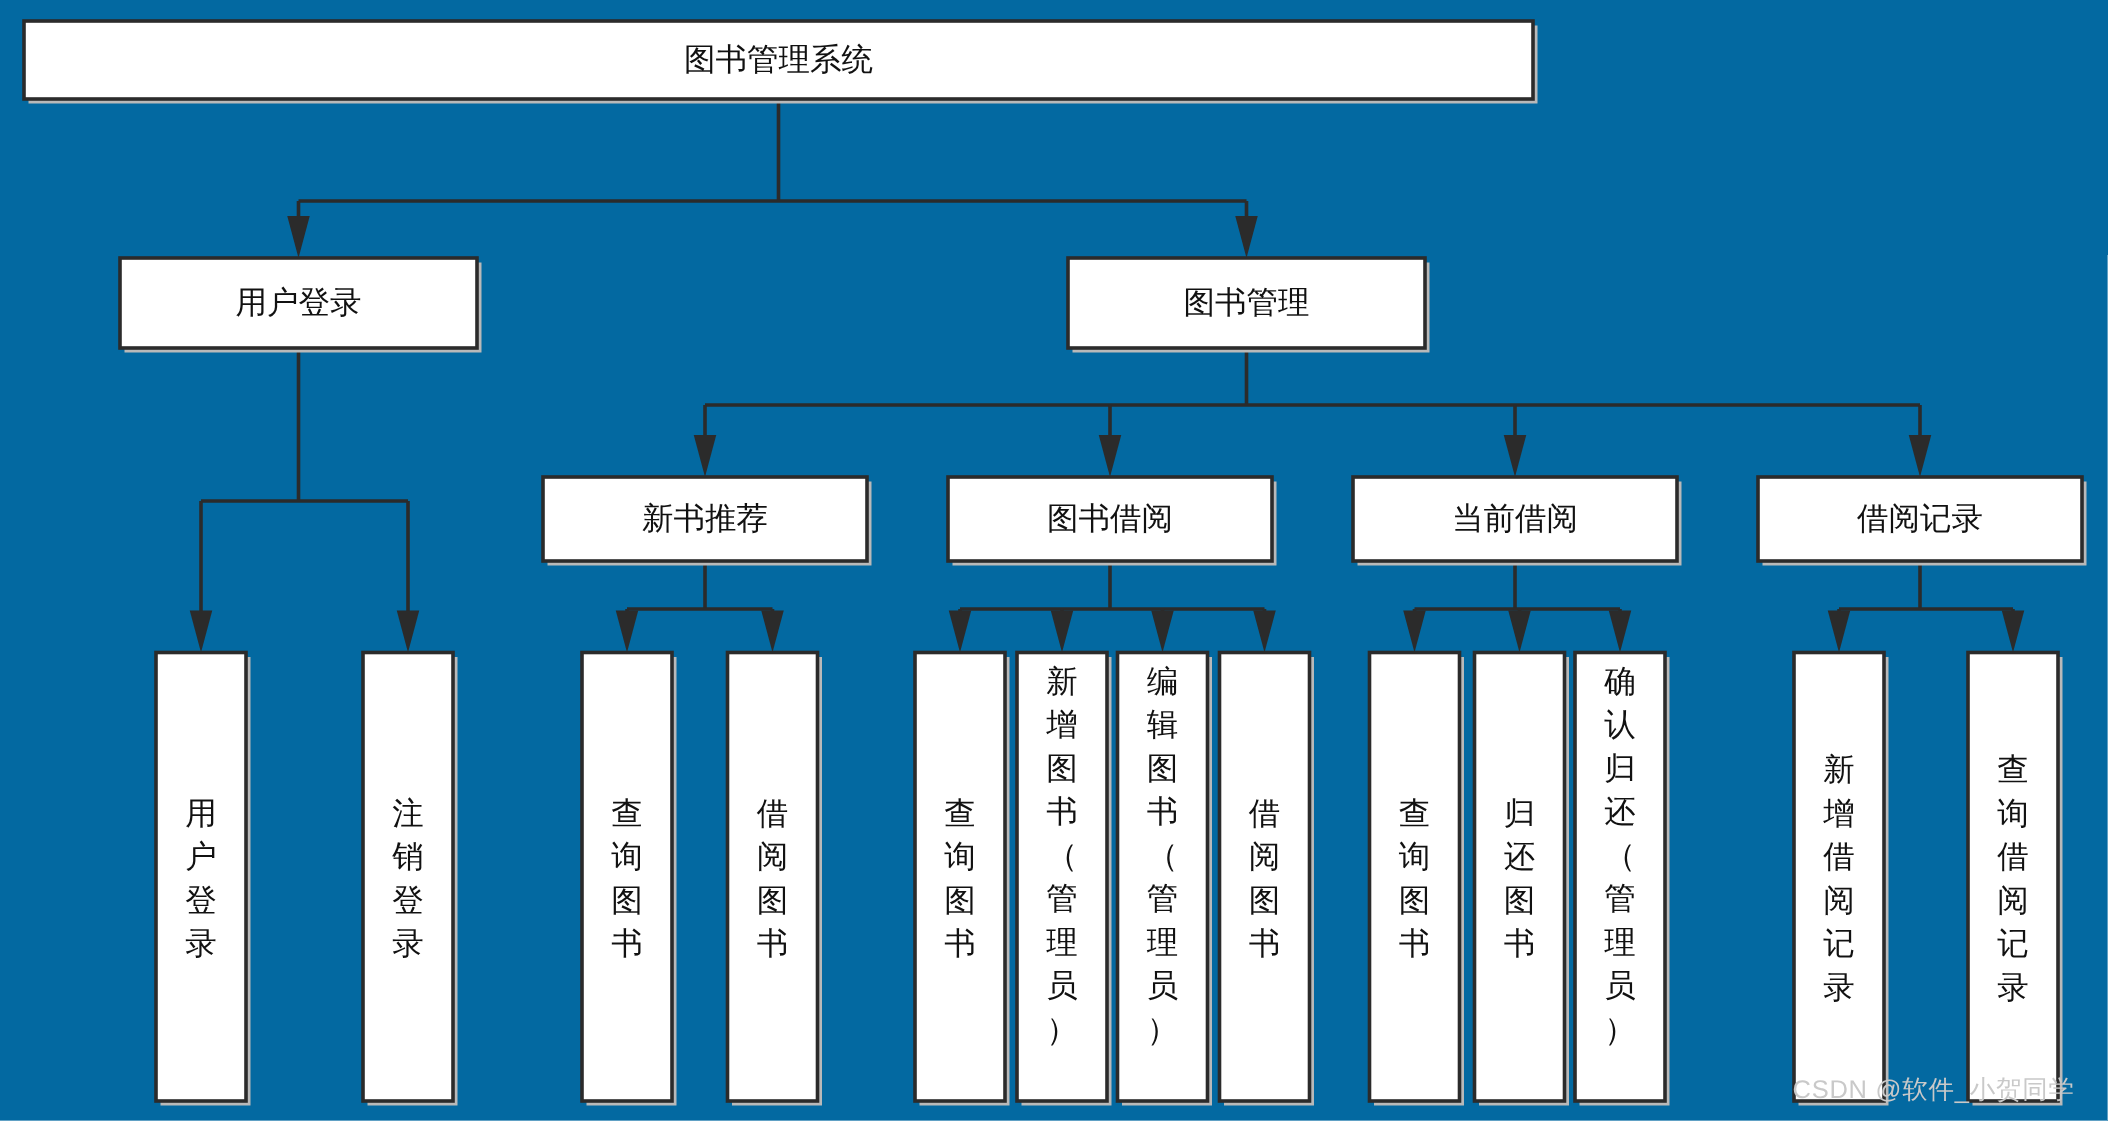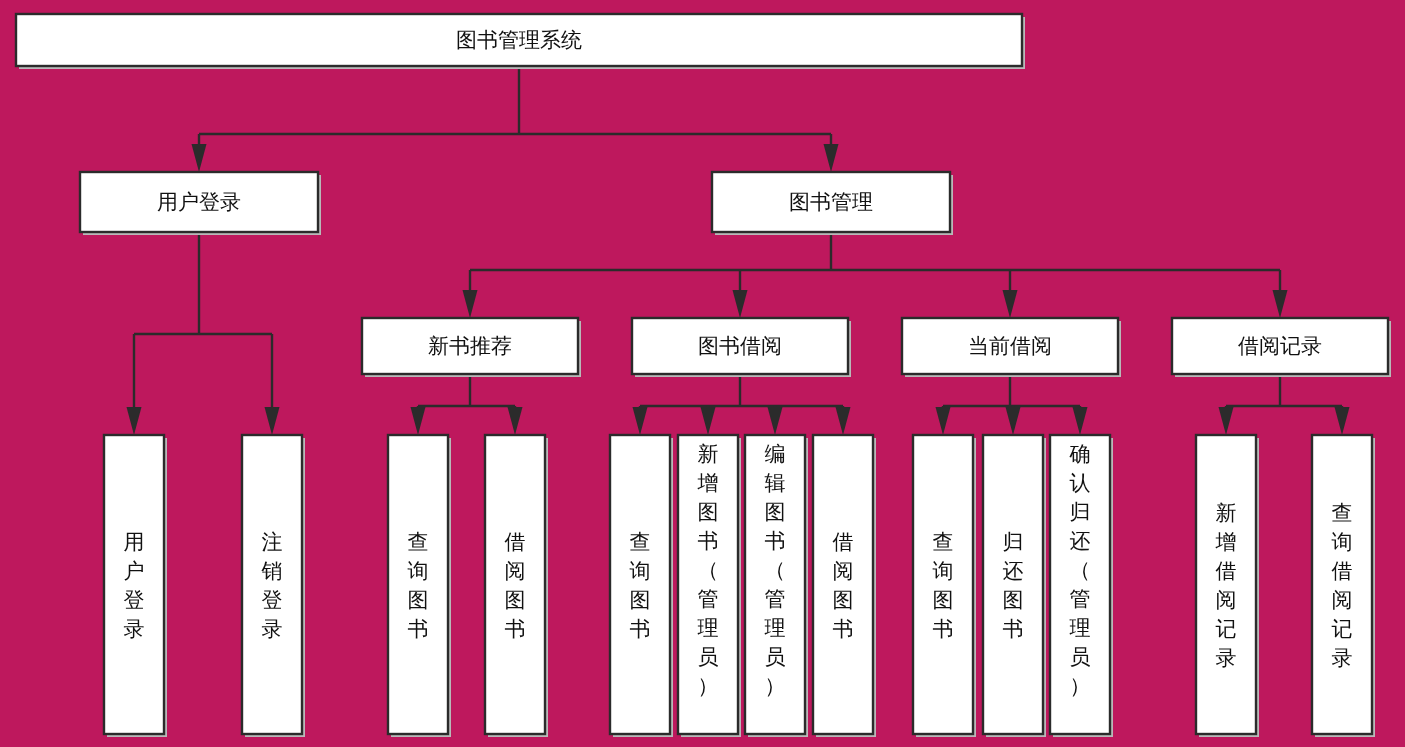--- a/index.html
+++ b/index.html
@@ -12,21 +12,21 @@
     width: 1405px;
     height: 747px;
     font-family: "Liberation Sans", "DejaVu Sans", sans-serif;
     overflow: hidden;
     position: relative;
   }
   #diagram-root {
     position: relative;
     width: 1405px;
     height: 747px;
-    background: #be185d;
+    background: #0369a1;
   }
   svg#tree-svg {
     position: absolute;
     left: 0;
     top: 0;
     width: 1405px;
     height: 747px;
     display: block;
   }
   .node-box {
@@ -231,14 +231,15 @@
           <text x="1226" y="520.12" class="node-label-v"><tspan x="1226" dy="0">新</tspan><tspan x="1226" dy="29">增</tspan><tspan x="1226" dy="29">借</tspan><tspan x="1226" dy="29">阅</tspan><tspan x="1226" dy="29">记</tspan><tspan x="1226" dy="29">录</tspan></text>
         </g>
         <g>
           <rect x="1315" y="438" width="60" height="299" class="node-shadow"></rect>
           <rect x="1312" y="435" width="60" height="299" class="node-box"></rect>
           <text x="1342" y="520.12" class="node-label-v"><tspan x="1342" dy="0">查</tspan><tspan x="1342" dy="29">询</tspan><tspan x="1342" dy="29">借</tspan><tspan x="1342" dy="29">阅</tspan><tspan x="1342" dy="29">记</tspan><tspan x="1342" dy="29">录</tspan></text>
         </g>
       </g>
   </svg>
 
+  <div class="watermark-text" style="left: 1195px; top: 715px;">CSDN @软件_小贺同学</div>
 
 </div>
 
 </body></html>

